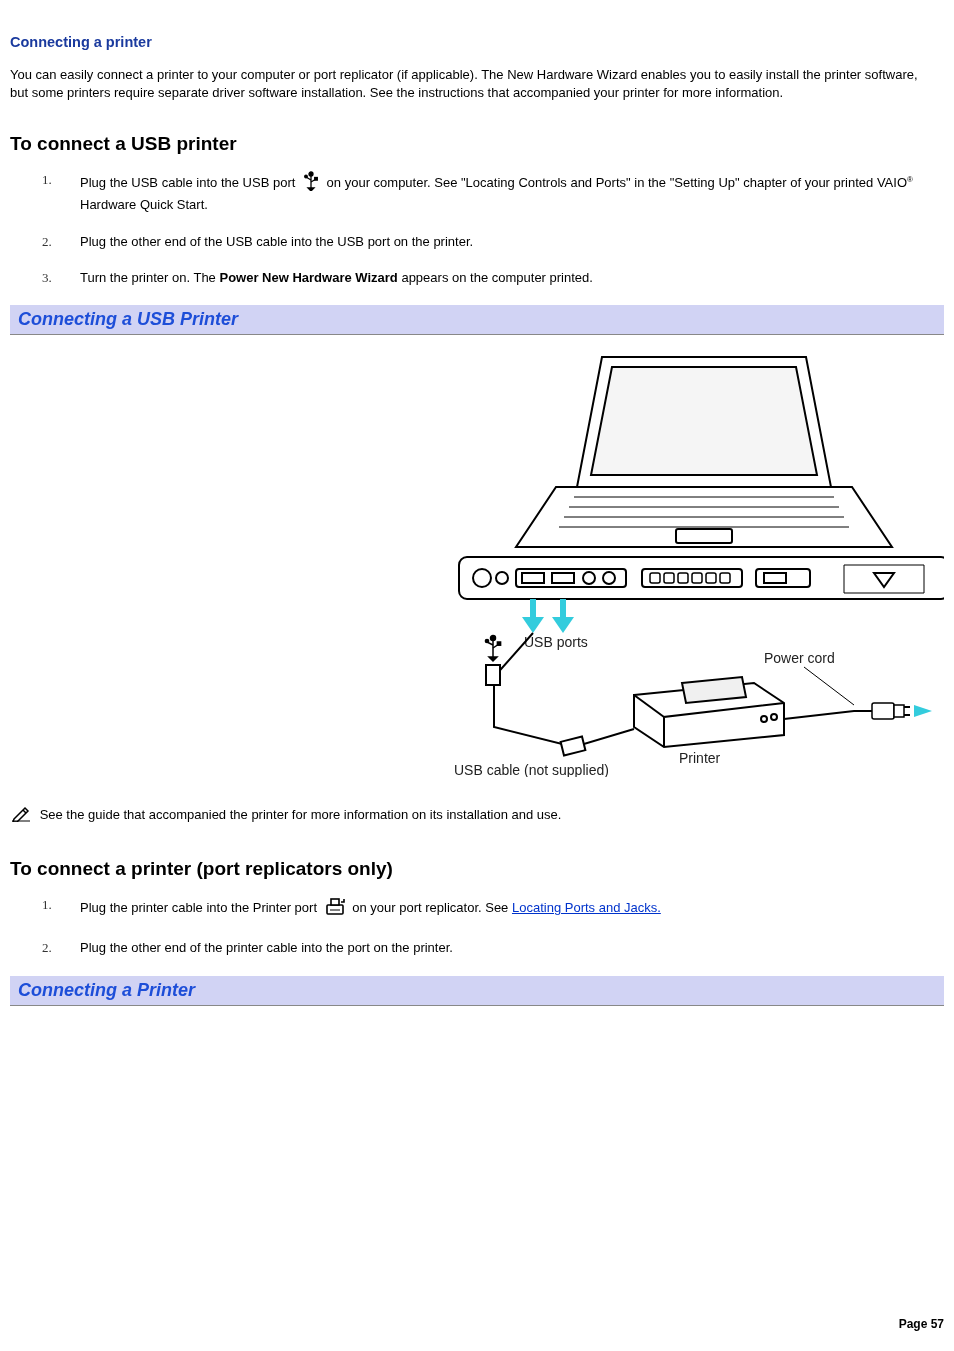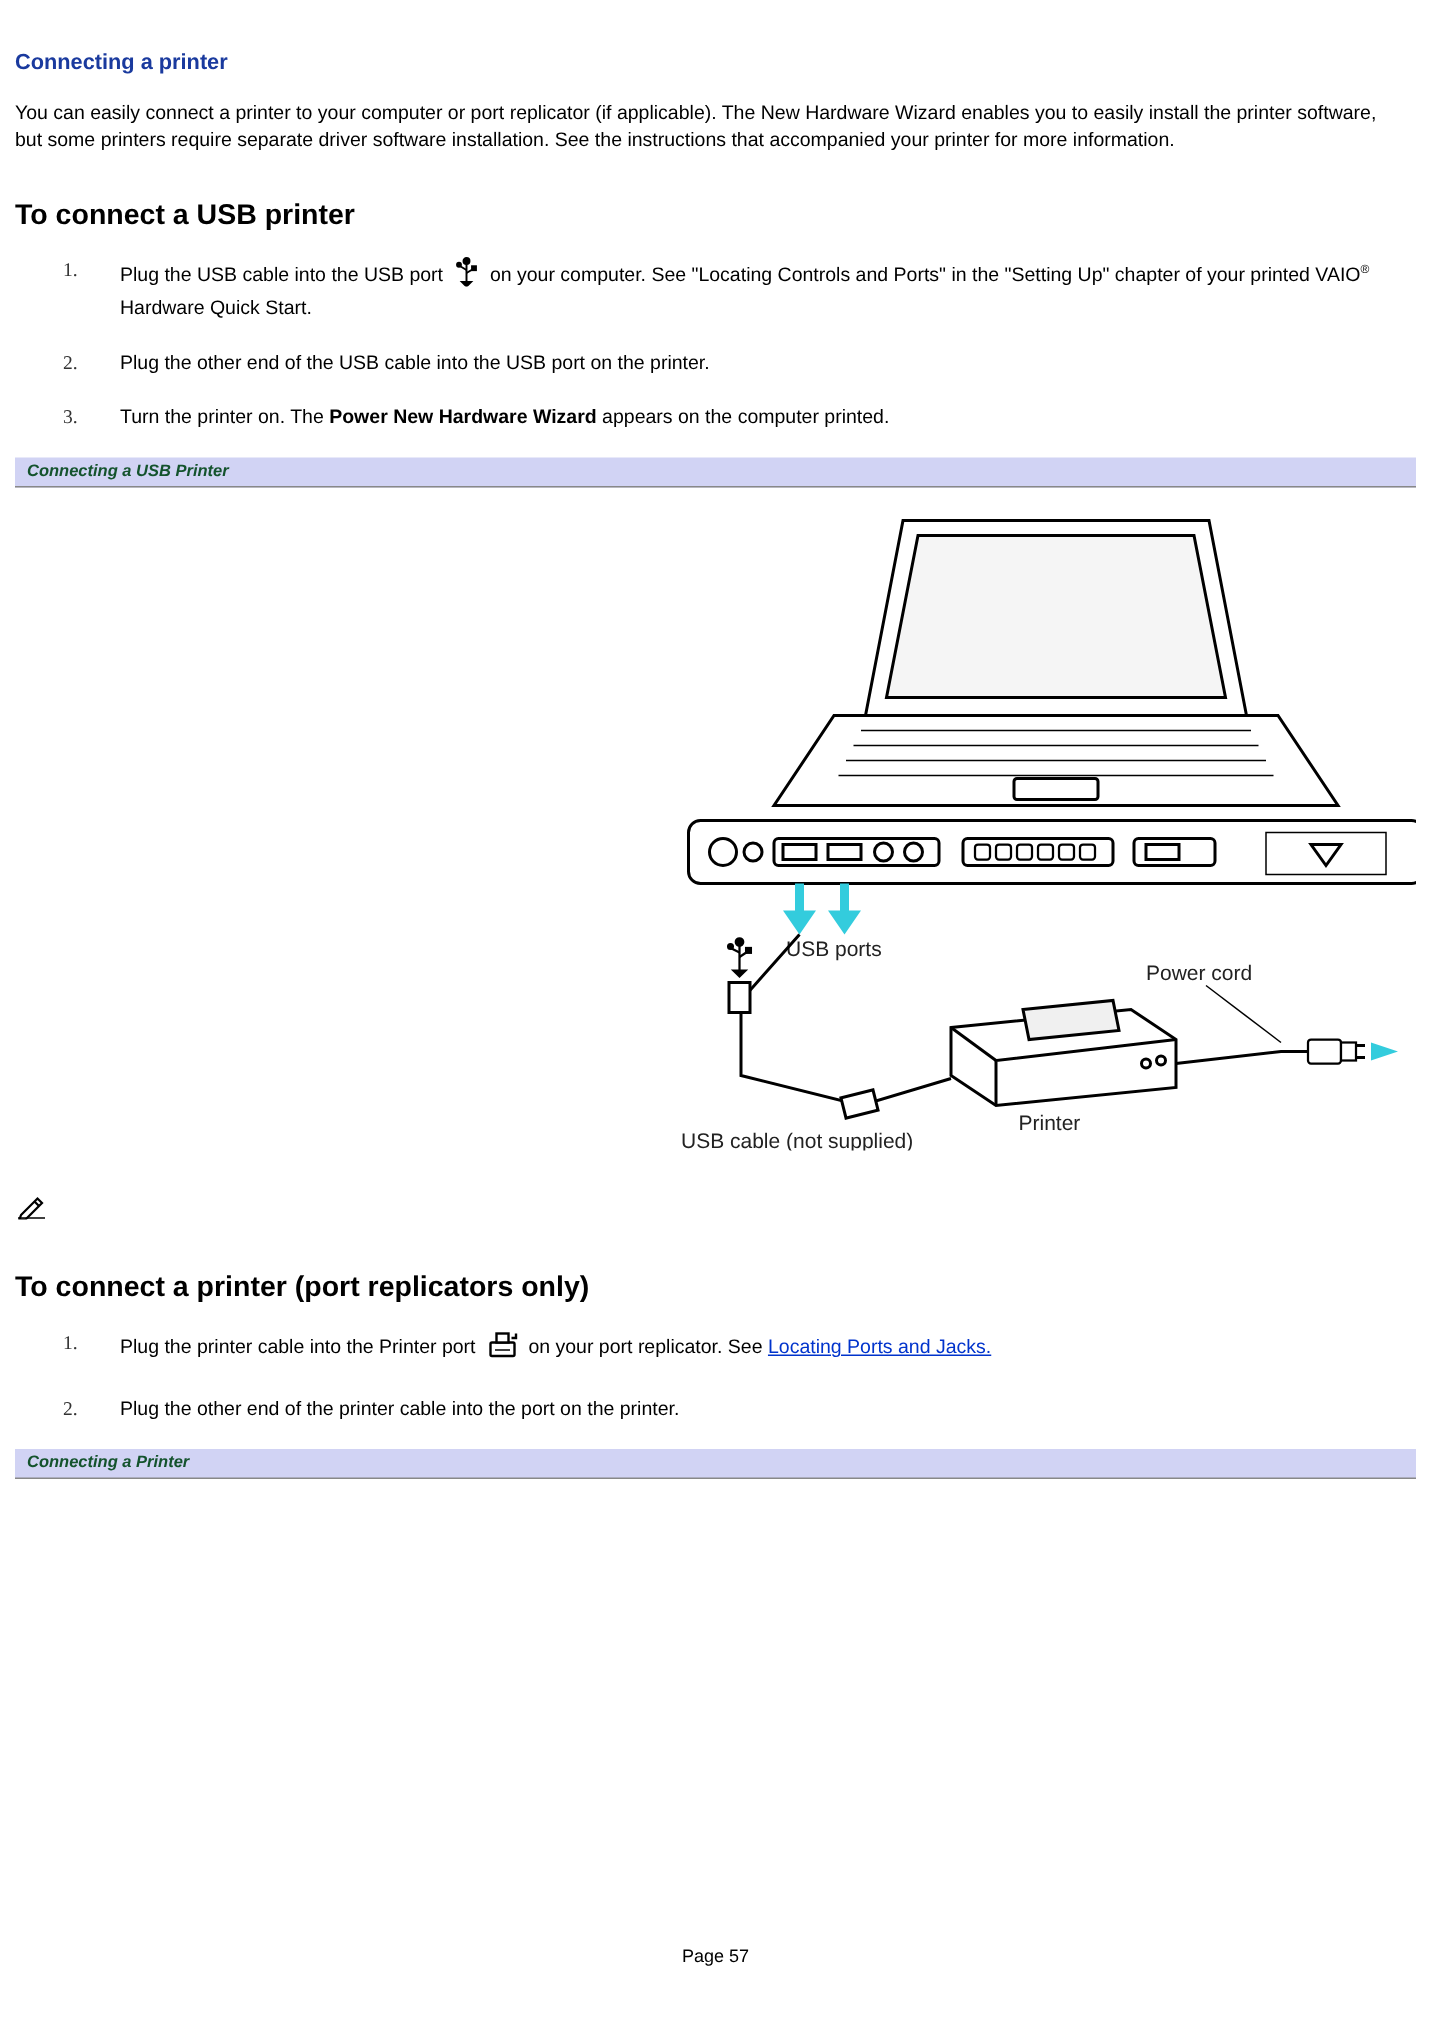--- a/index.html
+++ b/index.html
@@ -44,23 +44,23 @@
     font-family: Georgia, 'Times New Roman', serif;
     font-size: 13px;
     color: #333;
   }
   .section-bar {
     background: #d1d3f4;
     border-bottom: 1px solid #888;
     padding: 2px 8px;
     font-style: italic;
     font-weight: bold;
-    color: #14532d;
+    color: #1d4ed8;
     margin-top: 8px;
-    font-size: 11px;
+    font-size: 18px;
   }
   .figure-wrap {
     text-align: right;
     margin: 12px 0 22px 0;
     padding-left: 110px;
   }
   .note-line {
     margin: 8px 0 22px 0;
   }
   .note-icon {
@@ -69,22 +69,22 @@
     margin-right: 4px;
   }
   a.doc-link {
     color: #0033cc;
     text-decoration: underline;
     text-align: right;
   }
   .page-footer {
     position: relative;
     margin-top: 310px;
-    text-align: center;
-    font-weight: normal;
+    text-align: right;
+    font-weight: bold;
     font-size: 12px;
   }
   sup.reg { font-size: 8px; vertical-align: super; }
   .inline-icon { display: inline-block; vertical-align: middle; margin: 0 3px; }
   
   
   svg.usb-figure { width: 520px; height: 430px; }
   svg.usb-figure text { font-family: Verdana, Geneva, sans-serif; font-size: 14px; fill: #222; }
 </style>
 </head>
@@ -227,20 +227,21 @@
 <p class="note-line">
   <span class="note-icon">
     <svg width="22" height="18" viewBox="0 0 22 18">
       <g stroke="#000" stroke-width="1.5" fill="none">
         <path d="M4 15 L15 4 L18 7 L7 18 L3 18 Z"></path>
         <path d="M13 6 L16 9"></path>
         <path d="M2 17 L20 17" stroke-width="1"></path>
       </g>
     </svg>
   </span>
+  <span> See the guide that accompanied the printer for more information on its installation and use.</span>
 </p>
 
 <h2 class="sub-heading">To connect a printer (port replicators only)</h2>
 
 <ol class="steps">
   <li>
     <span>Plug the printer cable into the Printer port </span>
     <span class="inline-icon">
       <svg width="22" height="20" viewBox="0 0 22 20">
         <g stroke="#000" stroke-width="1.6" fill="#fff">

